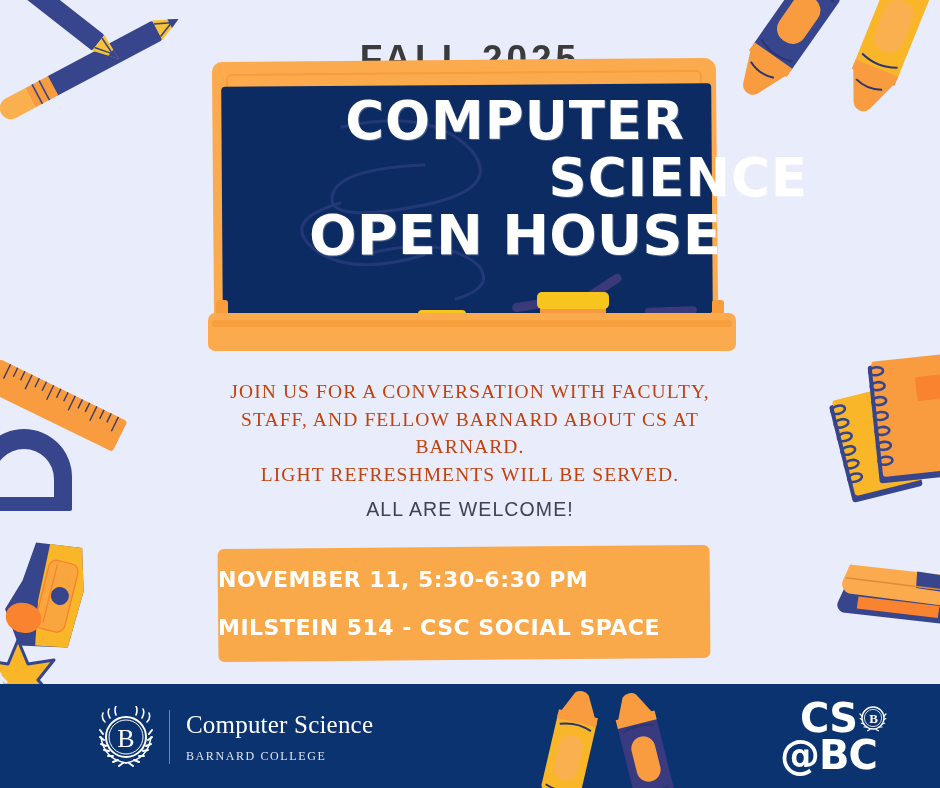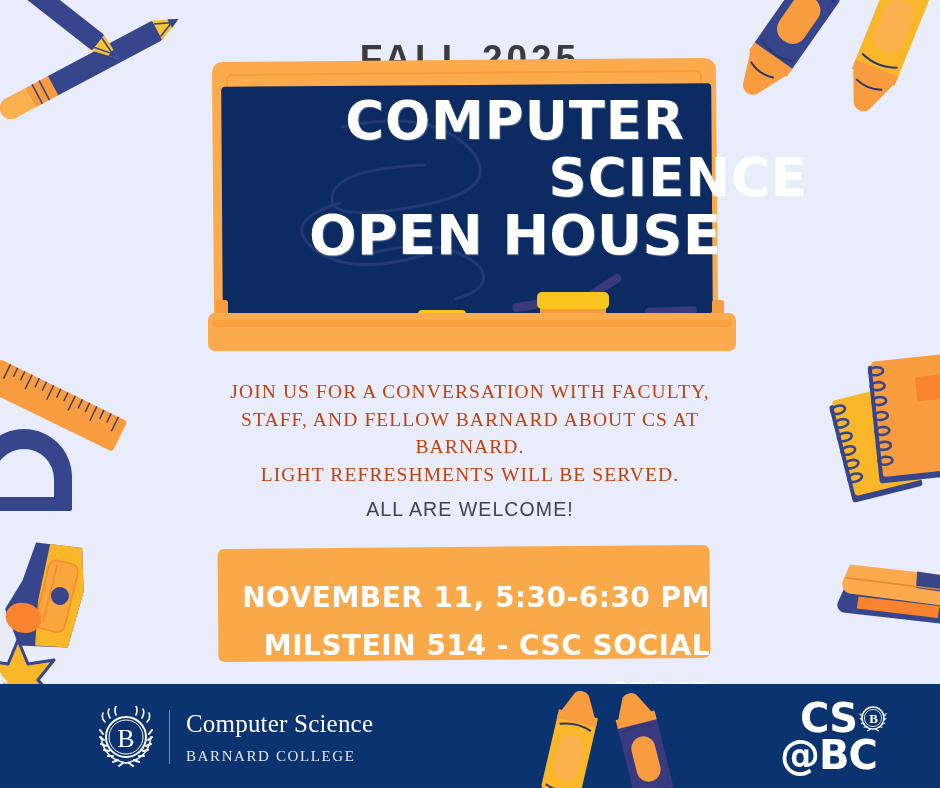--- a/index.html
+++ b/index.html
@@ -95,43 +95,43 @@
     font-size:19.5px;letter-spacing:1.1px;
   }
 
   
   .details{
     position:absolute;left:218px;top:547px;width:492px;height:113px;
     background:#faa94a;border-radius:6px;
     transform:rotate(-0.5deg);
   }
   .details-text{
-    position:absolute;left:218px;top:574px;width:492px;
-    text-align:right;color:#ffffff;
+    position:absolute;left:218px;top:556px;width:492px;
+    text-align:left;color:#ffffff;
     font-family:"DejaVu Sans", sans-serif;font-weight:bold;
-    font-size:28px;line-height:48px;letter-spacing:.5px;
+    font-size:22px;line-height:48px;letter-spacing:.5px;
   }
   .details-text span{display:block;}
 
   
   .footer{
     position:absolute;left:0;top:684px;width:940px;height:104px;
     background:#0a3370;
   }
   .logo-lockup{position:absolute;left:95px;top:704px;height:66px;display:flex;align-items:center;}
   .seal{width:62px;height:62px;position:relative;flex:none;}
   .logo-divider{width:1px;height:54px;background:#6f86ad;margin:0 16px 0 12px;}
   .logo-words{display:flex;flex-direction:column;justify-content:center;}
   .logo-title{
     font-family:"Liberation Serif", serif;
     font-size:25px;color:#ffffff;line-height:29px;letter-spacing:.2px;text-align:right;
   }
   .logo-sub{
     font-family:"Liberation Serif", serif;
-    font-size:15px;color:#e2e6f0;letter-spacing:1.6px;margin-top:10px;
+    font-size:12px;color:#e2e6f0;letter-spacing:1.6px;margin-top:10px;
   }
 
   .csbc{
     position:absolute;right:52px;top:700px;
     display:flex;flex-direction:column;align-items:flex-start;
     font-family:"DejaVu Sans", sans-serif;font-weight:bold;
     color:#ffffff;line-height:37px;font-size:40px;letter-spacing:-1px;
   }
   .csbc .row1{display:flex;align-items:center;margin-left:20px;}
   .csbc .mini-seal{width:30px;height:30px;margin-left:1px;position:relative;top:-3px;}

